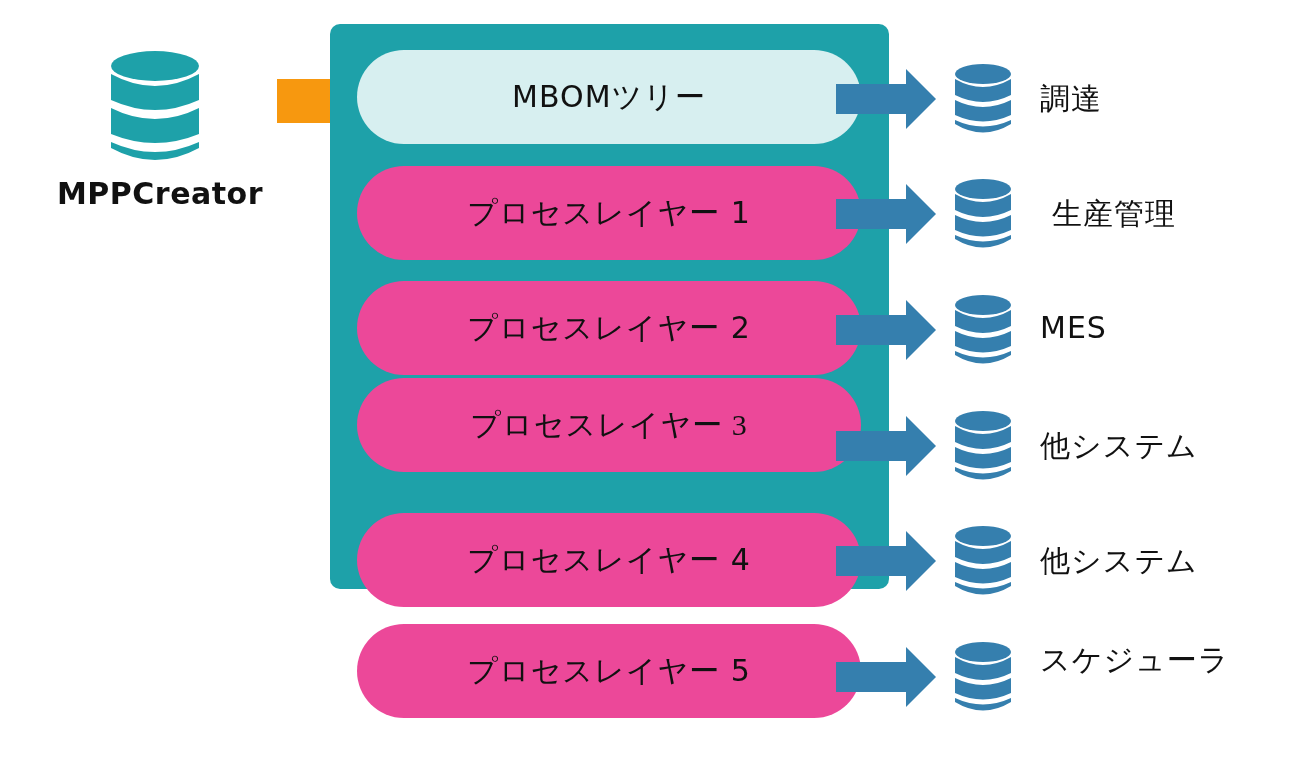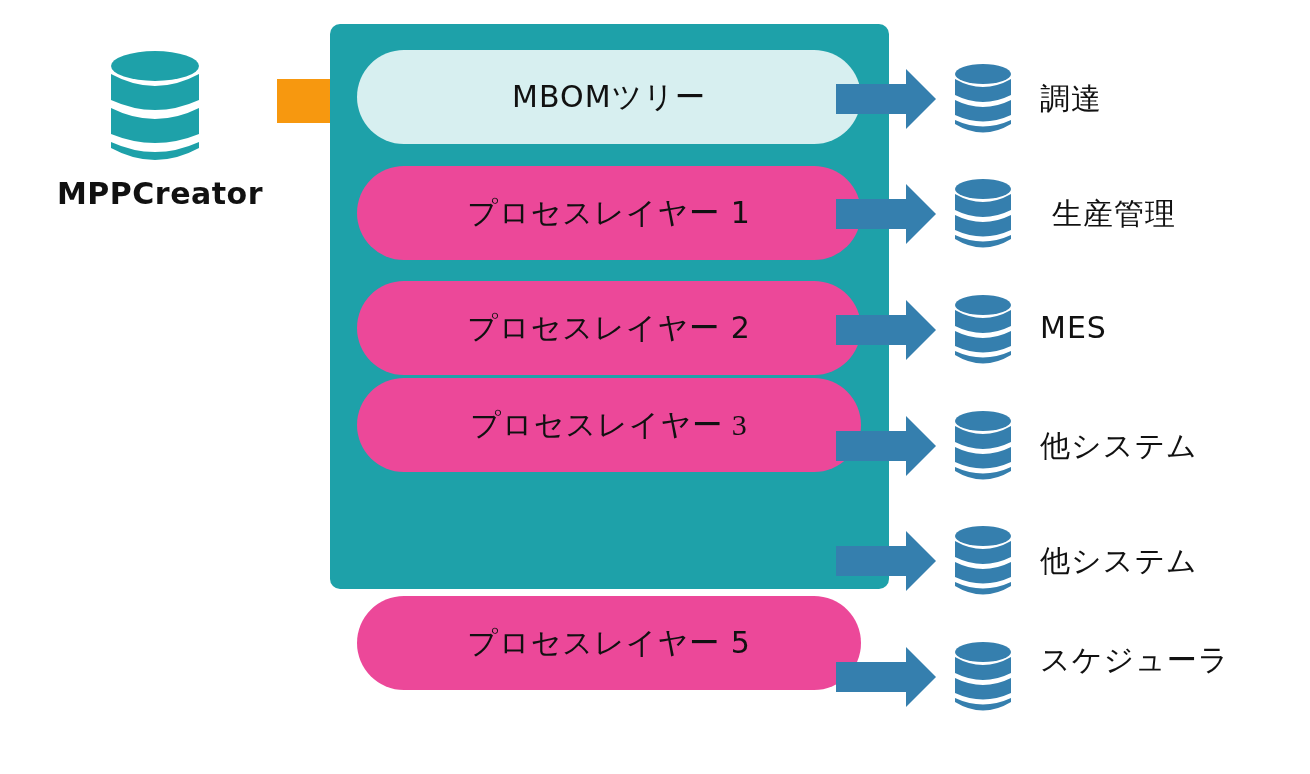--- a/index.html
+++ b/index.html
@@ -41,21 +41,24 @@
   </div>
   <div class="layer" style="top:142px;">
     <span>プロセスレイヤー 1</span>
   </div>
   <div class="layer" style="top:257px;">
     <span>プロセスレイヤー 2</span>
   </div>
   <div class="layer" style="top:354px;font-family:Liberation Serif, serif;">
     <span>プロセスレイヤー 3</span>
   </div>
-  <div class="layer" style="top:572px;">
+  <div class="layer" style="top:489px;">
+    <span>プロセスレイヤー 4</span>
+  </div>
+  <div class="layer" style="top:600px;">
     <span>プロセスレイヤー 5</span>
   </div>
 </div>
 
 <div id="targets">
     <div class="abs" style="left: 836px; top: 69px;"><svg width="100" height="60" viewBox="0 0 100 60">
         <polygon points="0,15 70,15 70,0 100,30 70,60 70,45 0,45" fill="#357fae"></polygon>
       </svg></div>
     <div class="abs db" style="left: 954px; top: 63px;">
       <svg width="58" height="72" viewBox="0 0 58 72">

